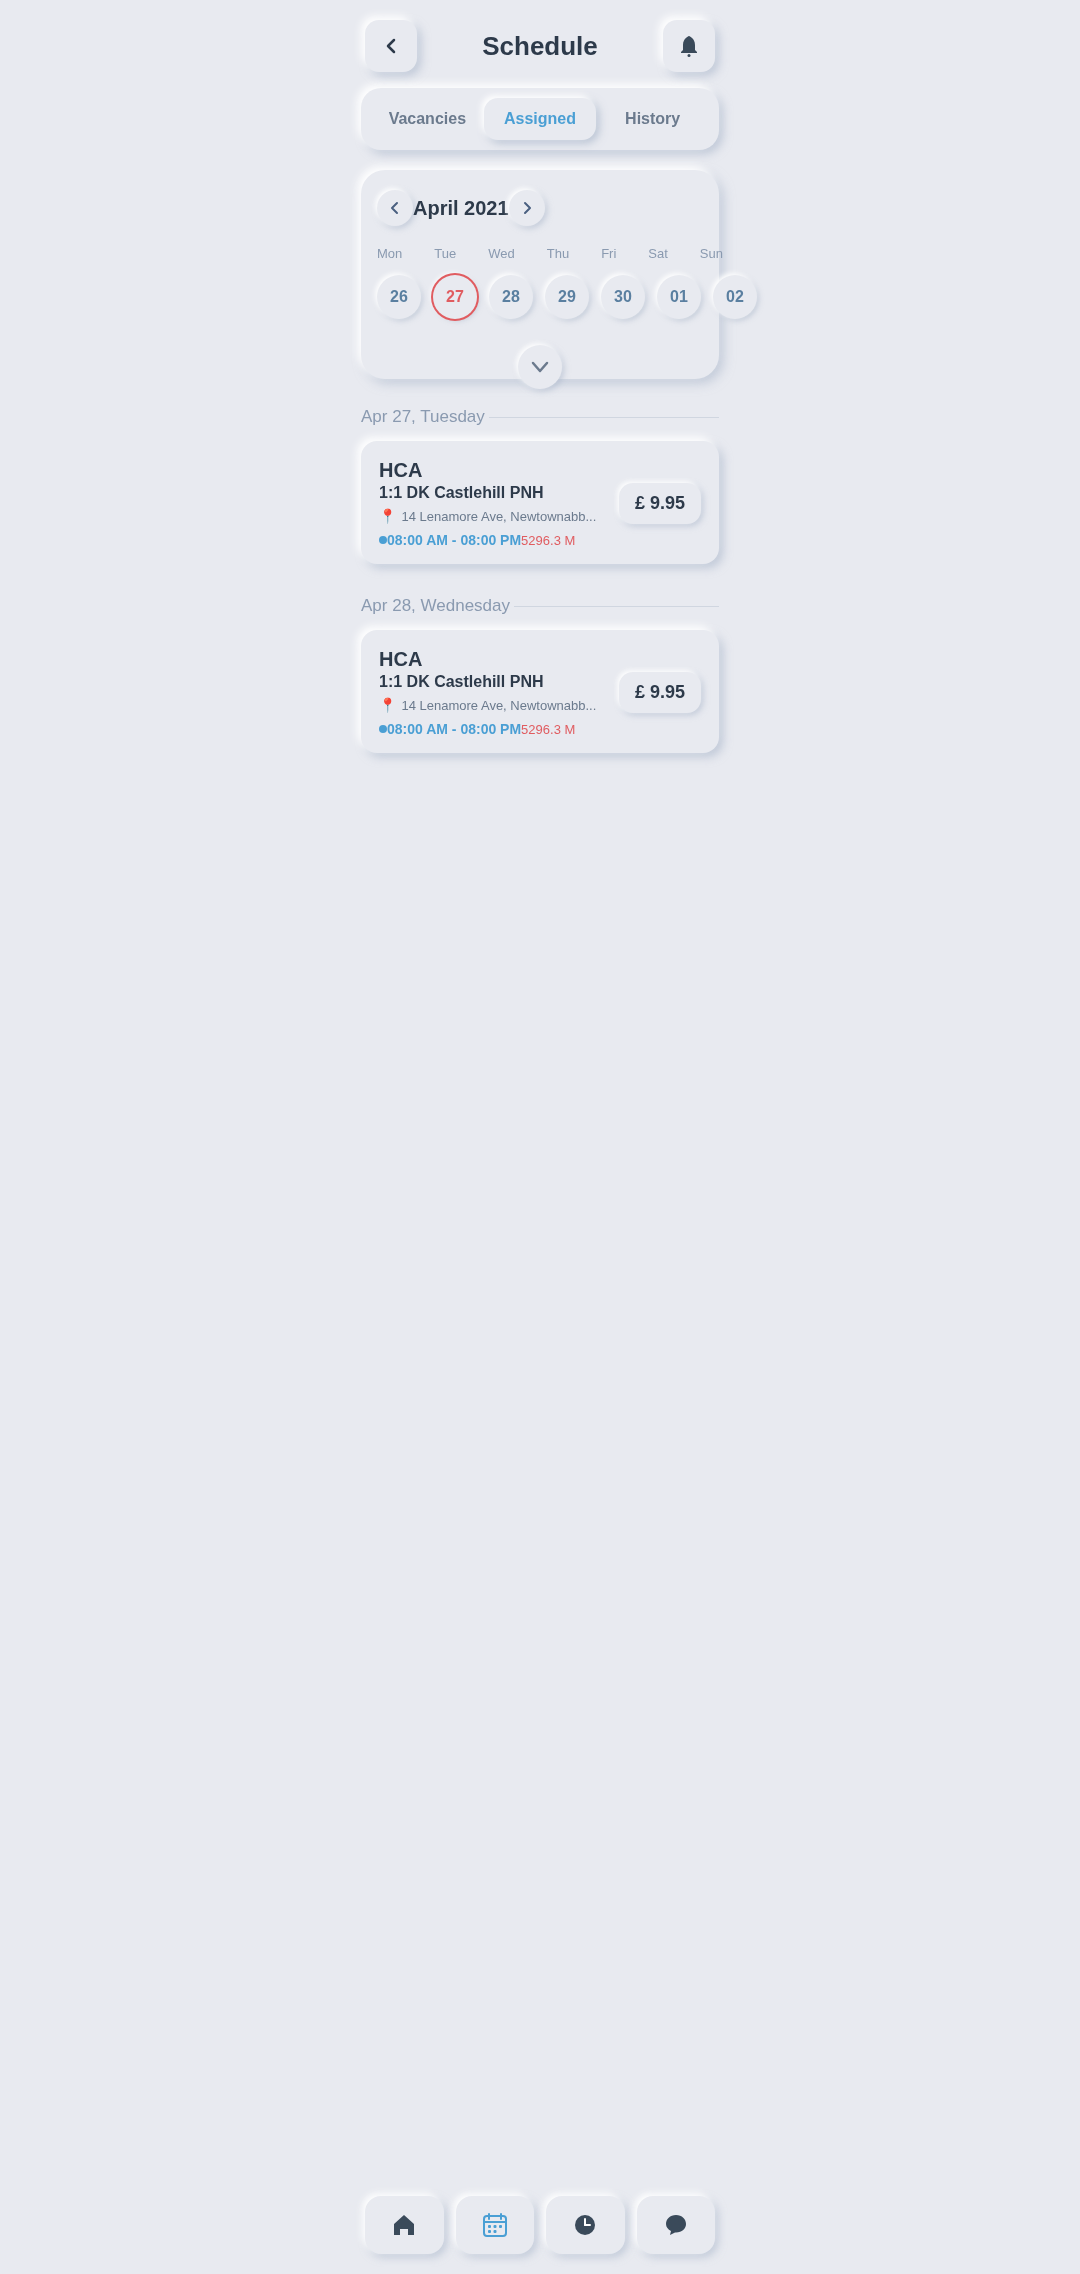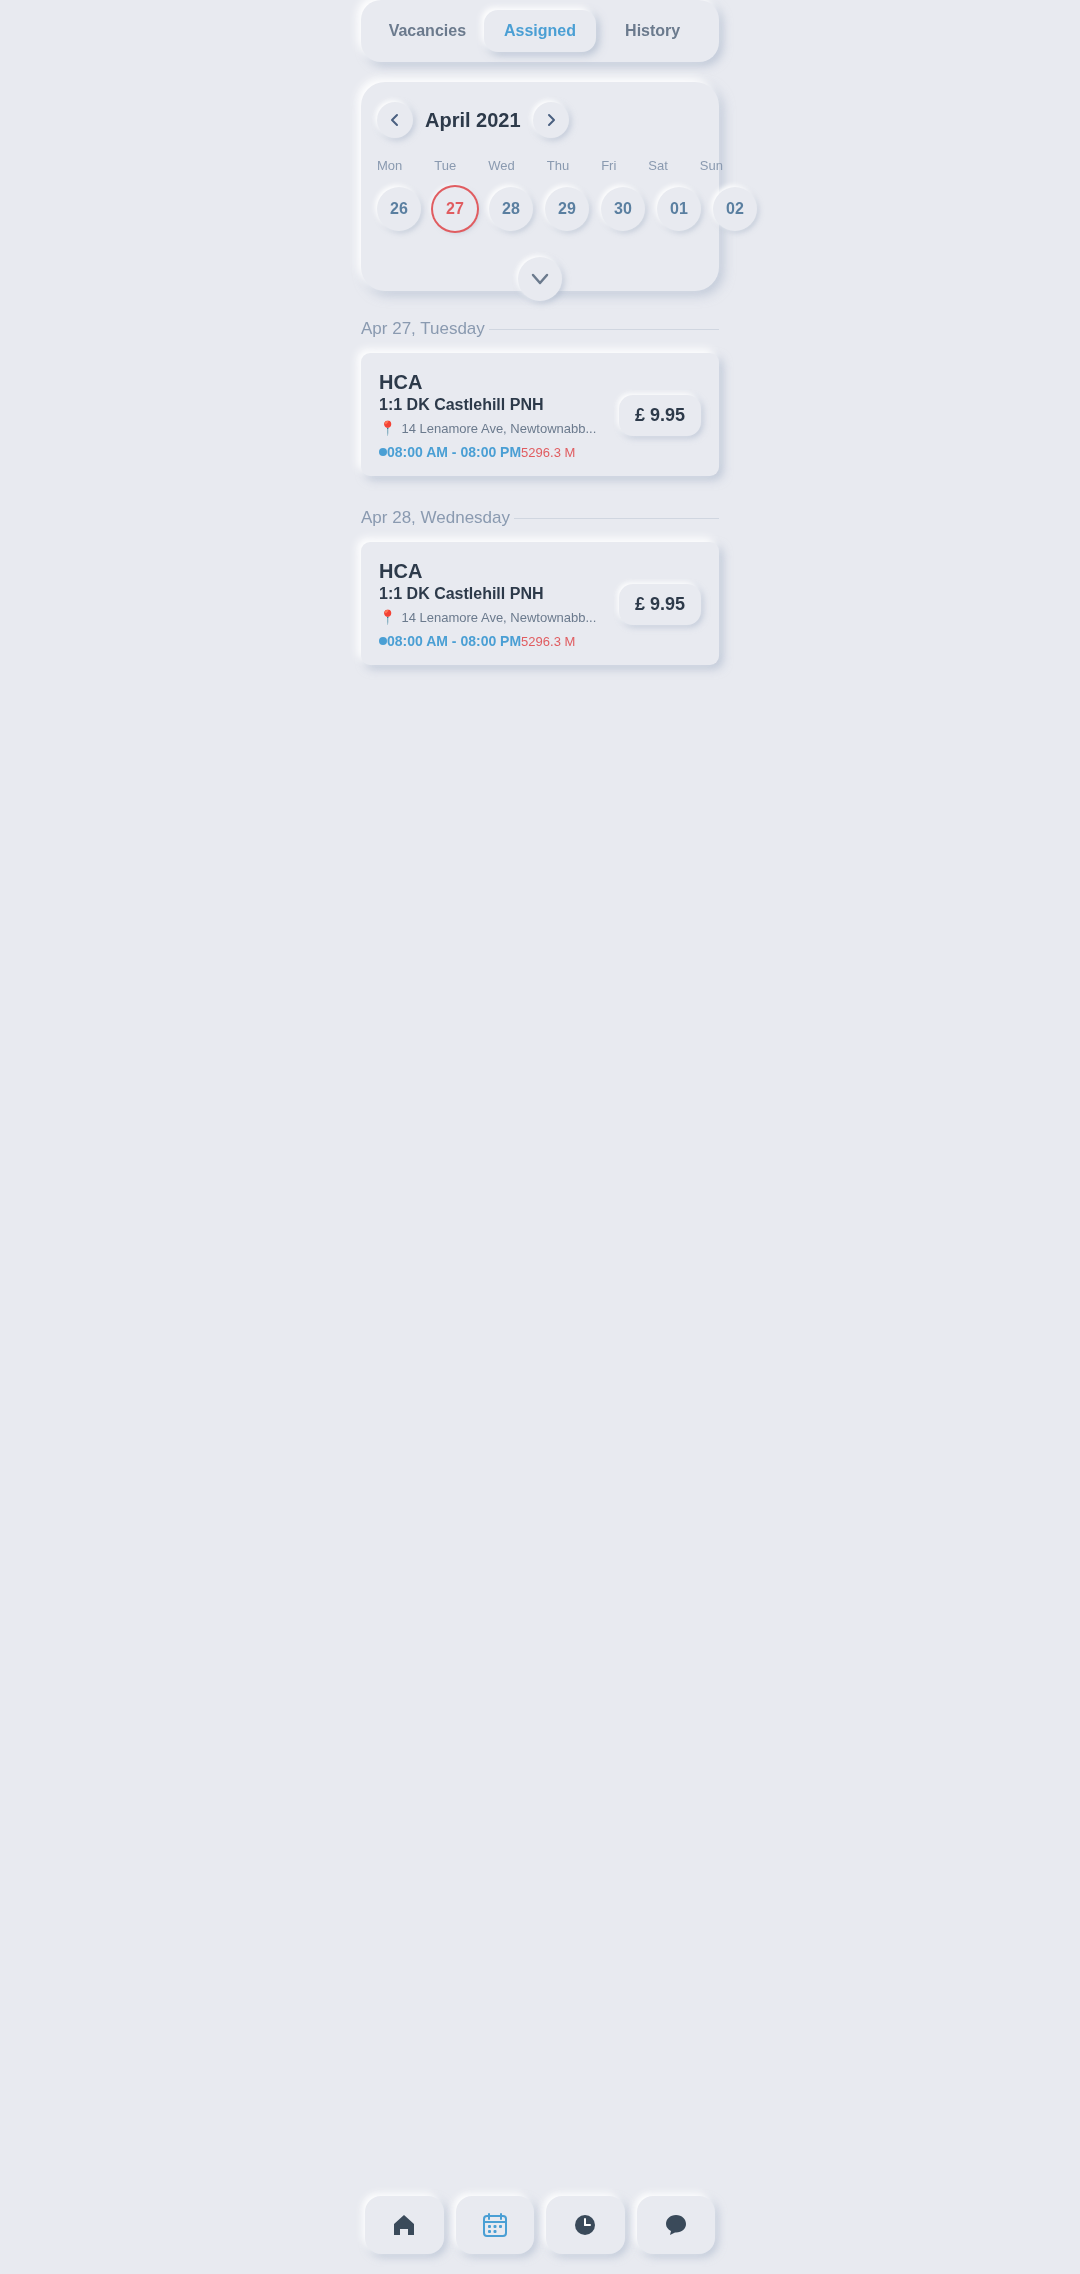--- a/index.html
+++ b/index.html
@@ -87,21 +87,21 @@
       border-radius: 24px;
       box-shadow: -4px -4px 8px #fff, 4px 4px 12px rgba(163,177,198,0.6);
       padding: 20px 16px 0;
     }
 
     .calendar-header {
       display: flex;
       align-items: center;
       justify-content: flex-start;
       margin-bottom: 16px;
-      gap: 12px;
+      gap: 0;
     }
 
     .cal-nav-btn {
       width: 36px;
       height: 36px;
       border-radius: 50%;
       background: #e8eaf0;
       box-shadow: -2px -2px 5px #fff, 2px 2px 6px rgba(163,177,198,0.6);
       display: flex;
       align-items: center;
@@ -207,21 +207,21 @@
 
     .date-divider {
       flex: 1;
       height: 1px;
       background: #d0d6e0;
     }
 
     
     .appt-card {
       background: #e8eaf0;
-      border-radius: 9px;
+      border-radius: 16px;
       box-shadow: -4px -4px 8px #fff, 4px 4px 10px rgba(163,177,198,0.6);
       padding: 18px 18px 16px;
       margin-bottom: 32px;
       display: flex;
       align-items: flex-start;
       justify-content: space-between;
     }
 
     .appt-info {
       flex: 1;
@@ -320,20 +320,34 @@
       cursor: pointer;
       font-size: 22px;
       color: #4a5568;
     }
   </style>
 </head>
 <body>
 
 <div class="phone">
 
+  <div class="header">
+    <button class="icon-btn">
+      <svg width="20" height="20" viewBox="0 0 20 20" fill="none">
+        <path d="M13 4L7 10L13 16" stroke="#2d3a4a" stroke-width="2.5" stroke-linecap="round" stroke-linejoin="round"></path>
+      </svg>
+    </button>
+    <span class="header-title">Schedule</span>
+    <button class="icon-btn">
+      <svg width="22" height="24" viewBox="0 0 22 24" fill="none">
+        <path d="M11 2C11 2 5 4 5 11V16L3 18V19H19V18L17 16V11C17 4 11 2 11 2Z" fill="#3a4a5a"></path>
+        <circle cx="11" cy="21.5" r="1.5" fill="#3a4a5a"></circle>
+      </svg>
+    </button>
+  </div>
 
   <div class="tabs-container">
     <button class="tab">Vacancies</button>
     <button class="tab active">Assigned</button>
     <button class="tab">History</button>
   </div>
 
   <div class="calendar-container">
     <div class="calendar-header">
       <button class="cal-nav-btn">

